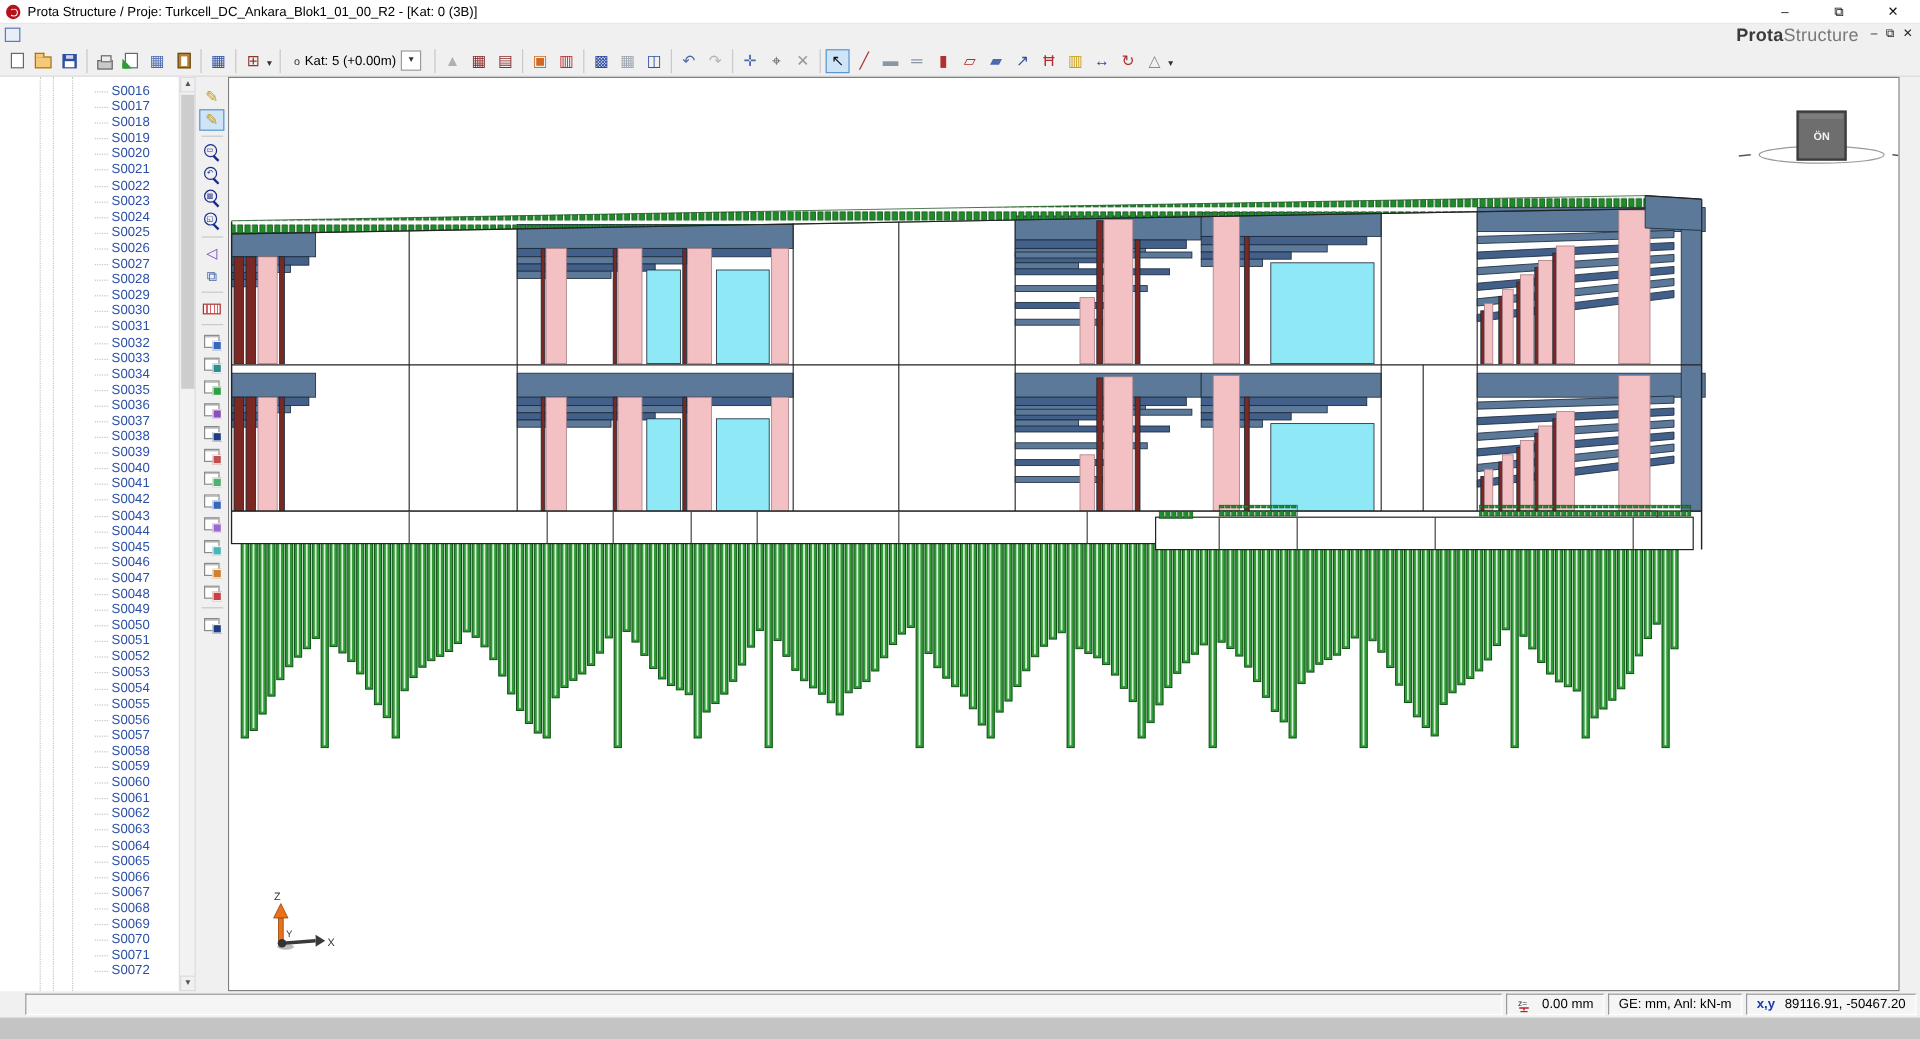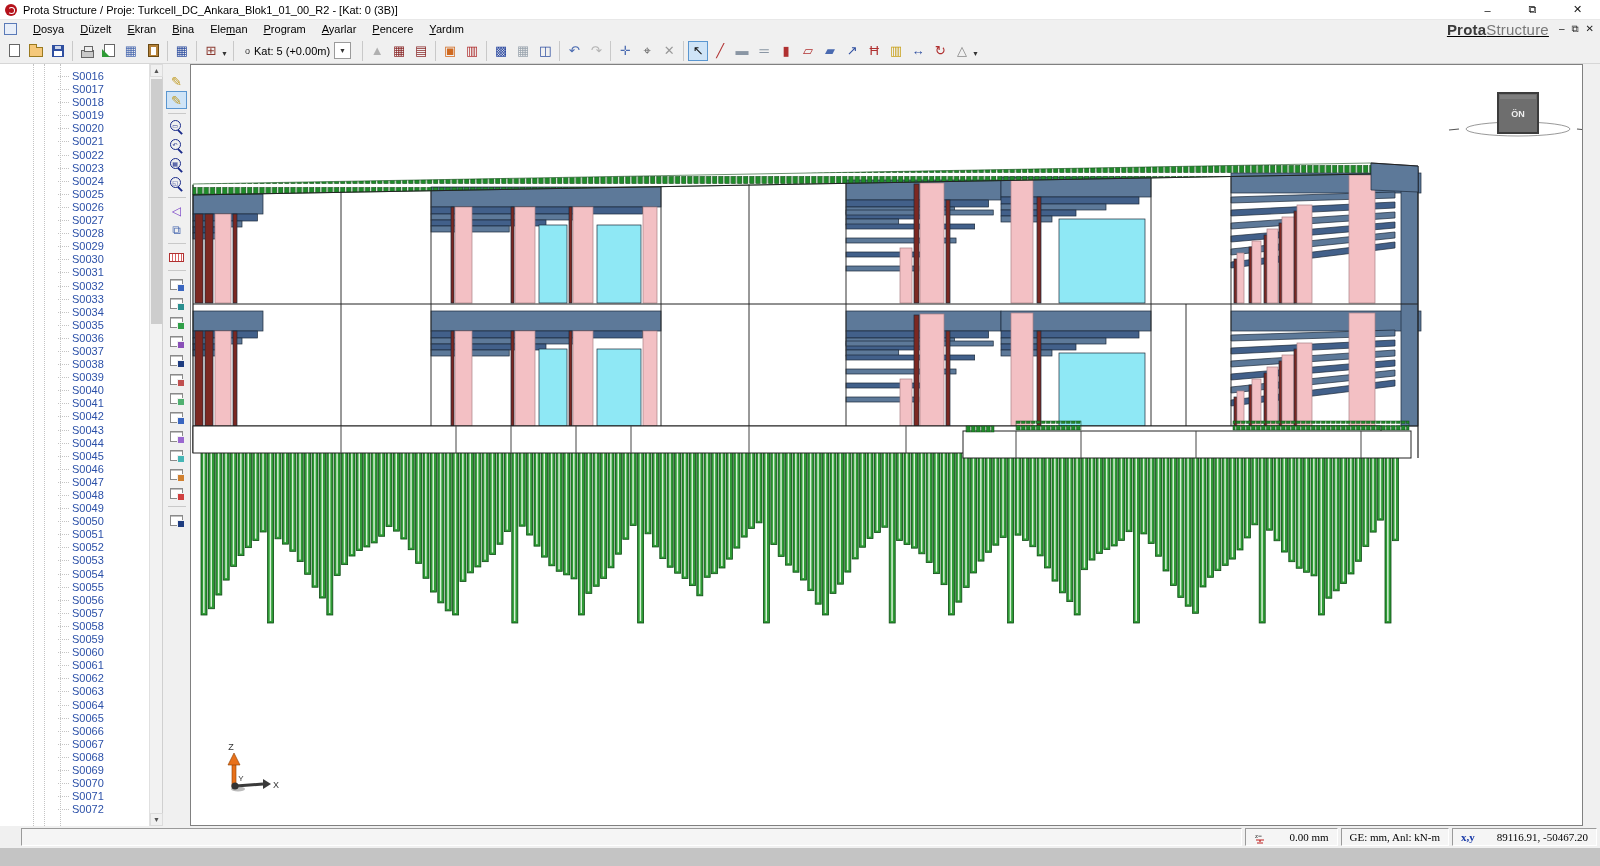--- a/index.html
+++ b/index.html
@@ -12,21 +12,21 @@
   .app-icon::after{content:"";position:absolute;left:3px;top:3px;width:5px;height:5px;border-radius:50%;border:1.4px solid #fff;border-left-color:transparent;}
   .title-text{margin-left:6px;white-space:nowrap;}
   .win-controls{margin-left:auto;display:flex;height:100%;}
   .win-btn{width:45px;height:100%;display:flex;align-items:center;justify-content:center;font-size:11px;color:#111;}
 
   
   .menubar{height:18px;background:#f0f0f0;display:flex;align-items:center;padding-left:4px;box-sizing:border-box;}
   .menu-doc-icon{width:11px;height:10px;border:1px solid #5a7ab8;background:#e8eef8;margin-right:8px;flex:0 0 auto;}
   .menu-item{padding:1px 8px;white-space:nowrap;}
   .menu-item u{text-decoration:underline;}
-  .logo{margin-left:auto;font-size:15px;letter-spacing:.2px;white-space:nowrap;text-decoration:underline;}
+  .logo{margin-left:auto;font-size:15px;letter-spacing:.2px;white-space:nowrap;}
   .logo .b{font-weight:bold;color:#3b3b3b;}
   .logo .l{color:#787878;}
   .mdi-controls{display:flex;align-items:center;margin:0 6px 0 10px;gap:7px;}
   .mdi-btn{font-size:10px;line-height:10px;color:#222;}
 
   
   .toolbar{height:26px;background:#f0f0f0;display:flex;align-items:center;padding-left:3px;border-bottom:1px solid #d6d6d6;box-sizing:border-box;}
   .tb-sep{width:1px;height:20px;background:#c9c9c9;margin:0 3px;flex:0 0 auto;}
   .tb-icon{width:20px;height:20px;display:flex;align-items:center;justify-content:center;font-size:13px;margin:0 1px;flex:0 0 auto;position:relative;}
   .tb-icon.selected{background:#cfe4f7;border:1px solid #5a96d0;box-sizing:border-box;}
@@ -45,21 +45,21 @@
   .icon-floppy::before{content:"";position:absolute;left:2px;bottom:1px;width:8px;height:5px;background:#fff;}
   .icon-floppy::after{content:"";position:absolute;left:3px;top:1px;width:6px;height:3px;background:#cdd6ea;}
   .icon-printer{width:13px;height:8px;background:#c9c9c9;border:1px solid #666;margin-top:6px;position:relative;box-sizing:border-box;}
   .icon-printer::before{content:"";position:absolute;top:-5px;left:2px;width:7px;height:4px;background:#eee;border:1px solid #666;}
   .icon-clip{width:11px;height:13px;background:#b5823a;border:1px solid #6a4a14;position:relative;box-sizing:border-box;}
   .icon-clip::after{content:"";position:absolute;left:2px;top:2px;width:5px;height:8px;background:#fff;}
 
   
   .main{display:flex;height:762px;}
   .sidebar{width:163px;position:relative;background:#fff;border-right:1px solid #d0d0d0;box-sizing:border-box;flex:0 0 auto;}
-  .tree{position:absolute;left:0;top:0;right:13px;bottom:0;overflow:hidden;padding-top:6px;}
+  .tree{position:absolute;left:0;top:0;right:13px;bottom:0;overflow:hidden;padding-top:6px;padding-left:21px;}
   .tree .guide{position:absolute;top:0;bottom:0;border-left:1px dotted #c4c4c4;}
   .tree-item{height:13.1px;line-height:13px;padding-left:72px;color:#2b50a8;position:relative;white-space:nowrap;}
   .tree-item::before{content:"";position:absolute;left:58px;top:6px;width:11px;border-top:1px dotted #c4c4c4;}
   .tree-scroll{position:absolute;right:0;top:0;bottom:0;width:13px;background:#f2f2f2;border-left:1px solid #e0e0e0;box-sizing:border-box;}
   .scroll-btn{position:absolute;left:0;width:13px;height:13px;display:flex;align-items:center;justify-content:center;font-size:7px;color:#555;background:#f0f0f0;border:1px solid #dcdcdc;box-sizing:border-box;}
   .scroll-btn.up{top:0;}
   .scroll-btn.down{bottom:0;}
   .scroll-thumb{position:absolute;left:1px;top:15px;width:11px;height:245px;background:#cdcdcd;}
 
   .vtoolbar{width:27px;background:#f0f0f0;display:flex;flex-direction:column;align-items:center;padding-top:8px;gap:1px;flex:0 0 auto;}
@@ -74,52 +74,41 @@
   .sheet{width:13px;height:11px;background:#fff;border:1px solid #8a8a8a;position:relative;box-shadow:inset 0 3px 0 -2px #c0c0c0,inset 0 6px 0 -5px #c0c0c0;box-sizing:border-box;}
   .sheet .dot{position:absolute;right:-3px;bottom:-3px;width:6px;height:6px;border:1px solid #f0f0f0;box-sizing:content-box;}
 
   .viewport{flex:1;position:relative;background:#fff;border:1px solid #808080;box-sizing:border-box;overflow:hidden;}
   .viewport svg{position:absolute;left:0;top:0;width:100%;height:100%;}
   .right-strip{width:17px;background:#f0f0f0;flex:0 0 auto;}
 
   
   .statusbar{height:22px;background:#f0f0f0;display:flex;align-items:center;padding:0 3px;gap:3px;box-sizing:border-box;}
   .sb-empty{flex:1;height:18px;margin-left:18px;border:1px solid;border-color:#9a9a9a #ffffff #ffffff #9a9a9a;background:#f5f5f5;box-sizing:border-box;}
-  .sb-panel{display:flex;align-items:center;justify-content:center;gap:22px;padding:0 8px;height:18px;border:1px solid;border-color:#9a9a9a #ffffff #ffffff #9a9a9a;background:#f5f5f5;white-space:nowrap;box-sizing:border-box;font-family:Liberation Serif, serif;}
+  .sb-panel{display:flex;align-items:center;justify-content:center;gap:8px;padding:0 8px;height:18px;border:1px solid;border-color:#9a9a9a #ffffff #ffffff #9a9a9a;background:#f5f5f5;white-space:nowrap;box-sizing:border-box;}
   .coords-label{color:#1a3ba8;font-weight:bold;}
   .bottom-strip{height:18px;background:#c4c4c4;}
 </style>
 </head>
 <body>
 
 <div class="window">
 
   <div class="titlebar">
     <span class="app-icon"></span>
     <span class="title-text">Prota Structure / Proje: Turkcell_DC_Ankara_Blok1_01_00_R2 - [Kat: 0 (3B)]</span>
     <div class="win-controls">
       <span class="win-btn">–</span>
       <span class="win-btn">⧉</span>
       <span class="win-btn close">✕</span>
     </div>
   </div>
 
   <div class="menubar">
     <span class="menu-doc-icon"></span>
-    <div id="menu-items" style="display:flex;">
-        <span class="menu-item"><u>D</u>osya</span>
-        <span class="menu-item"><u>D</u>üzelt</span>
-        <span class="menu-item"><u>E</u>kran</span>
-        <span class="menu-item"><u>B</u>ina</span>
-        <span class="menu-item">Ele<u>m</u>an</span>
-        <span class="menu-item"><u>P</u>rogram</span>
-        <span class="menu-item"><u>A</u>yarlar</span>
-        <span class="menu-item"><u>P</u>encere</span>
-        <span class="menu-item"><u>Y</u>ardım</span>
-      </div>
     <span class="logo">
       <span class="b">Prota</span><span class="l">Structure</span>
     </span>
     <span class="mdi-controls">
       <span class="mdi-btn">–</span>
       <span class="mdi-btn">⧉</span>
       <span class="mdi-btn">✕</span>
     </span>
   </div>
 

